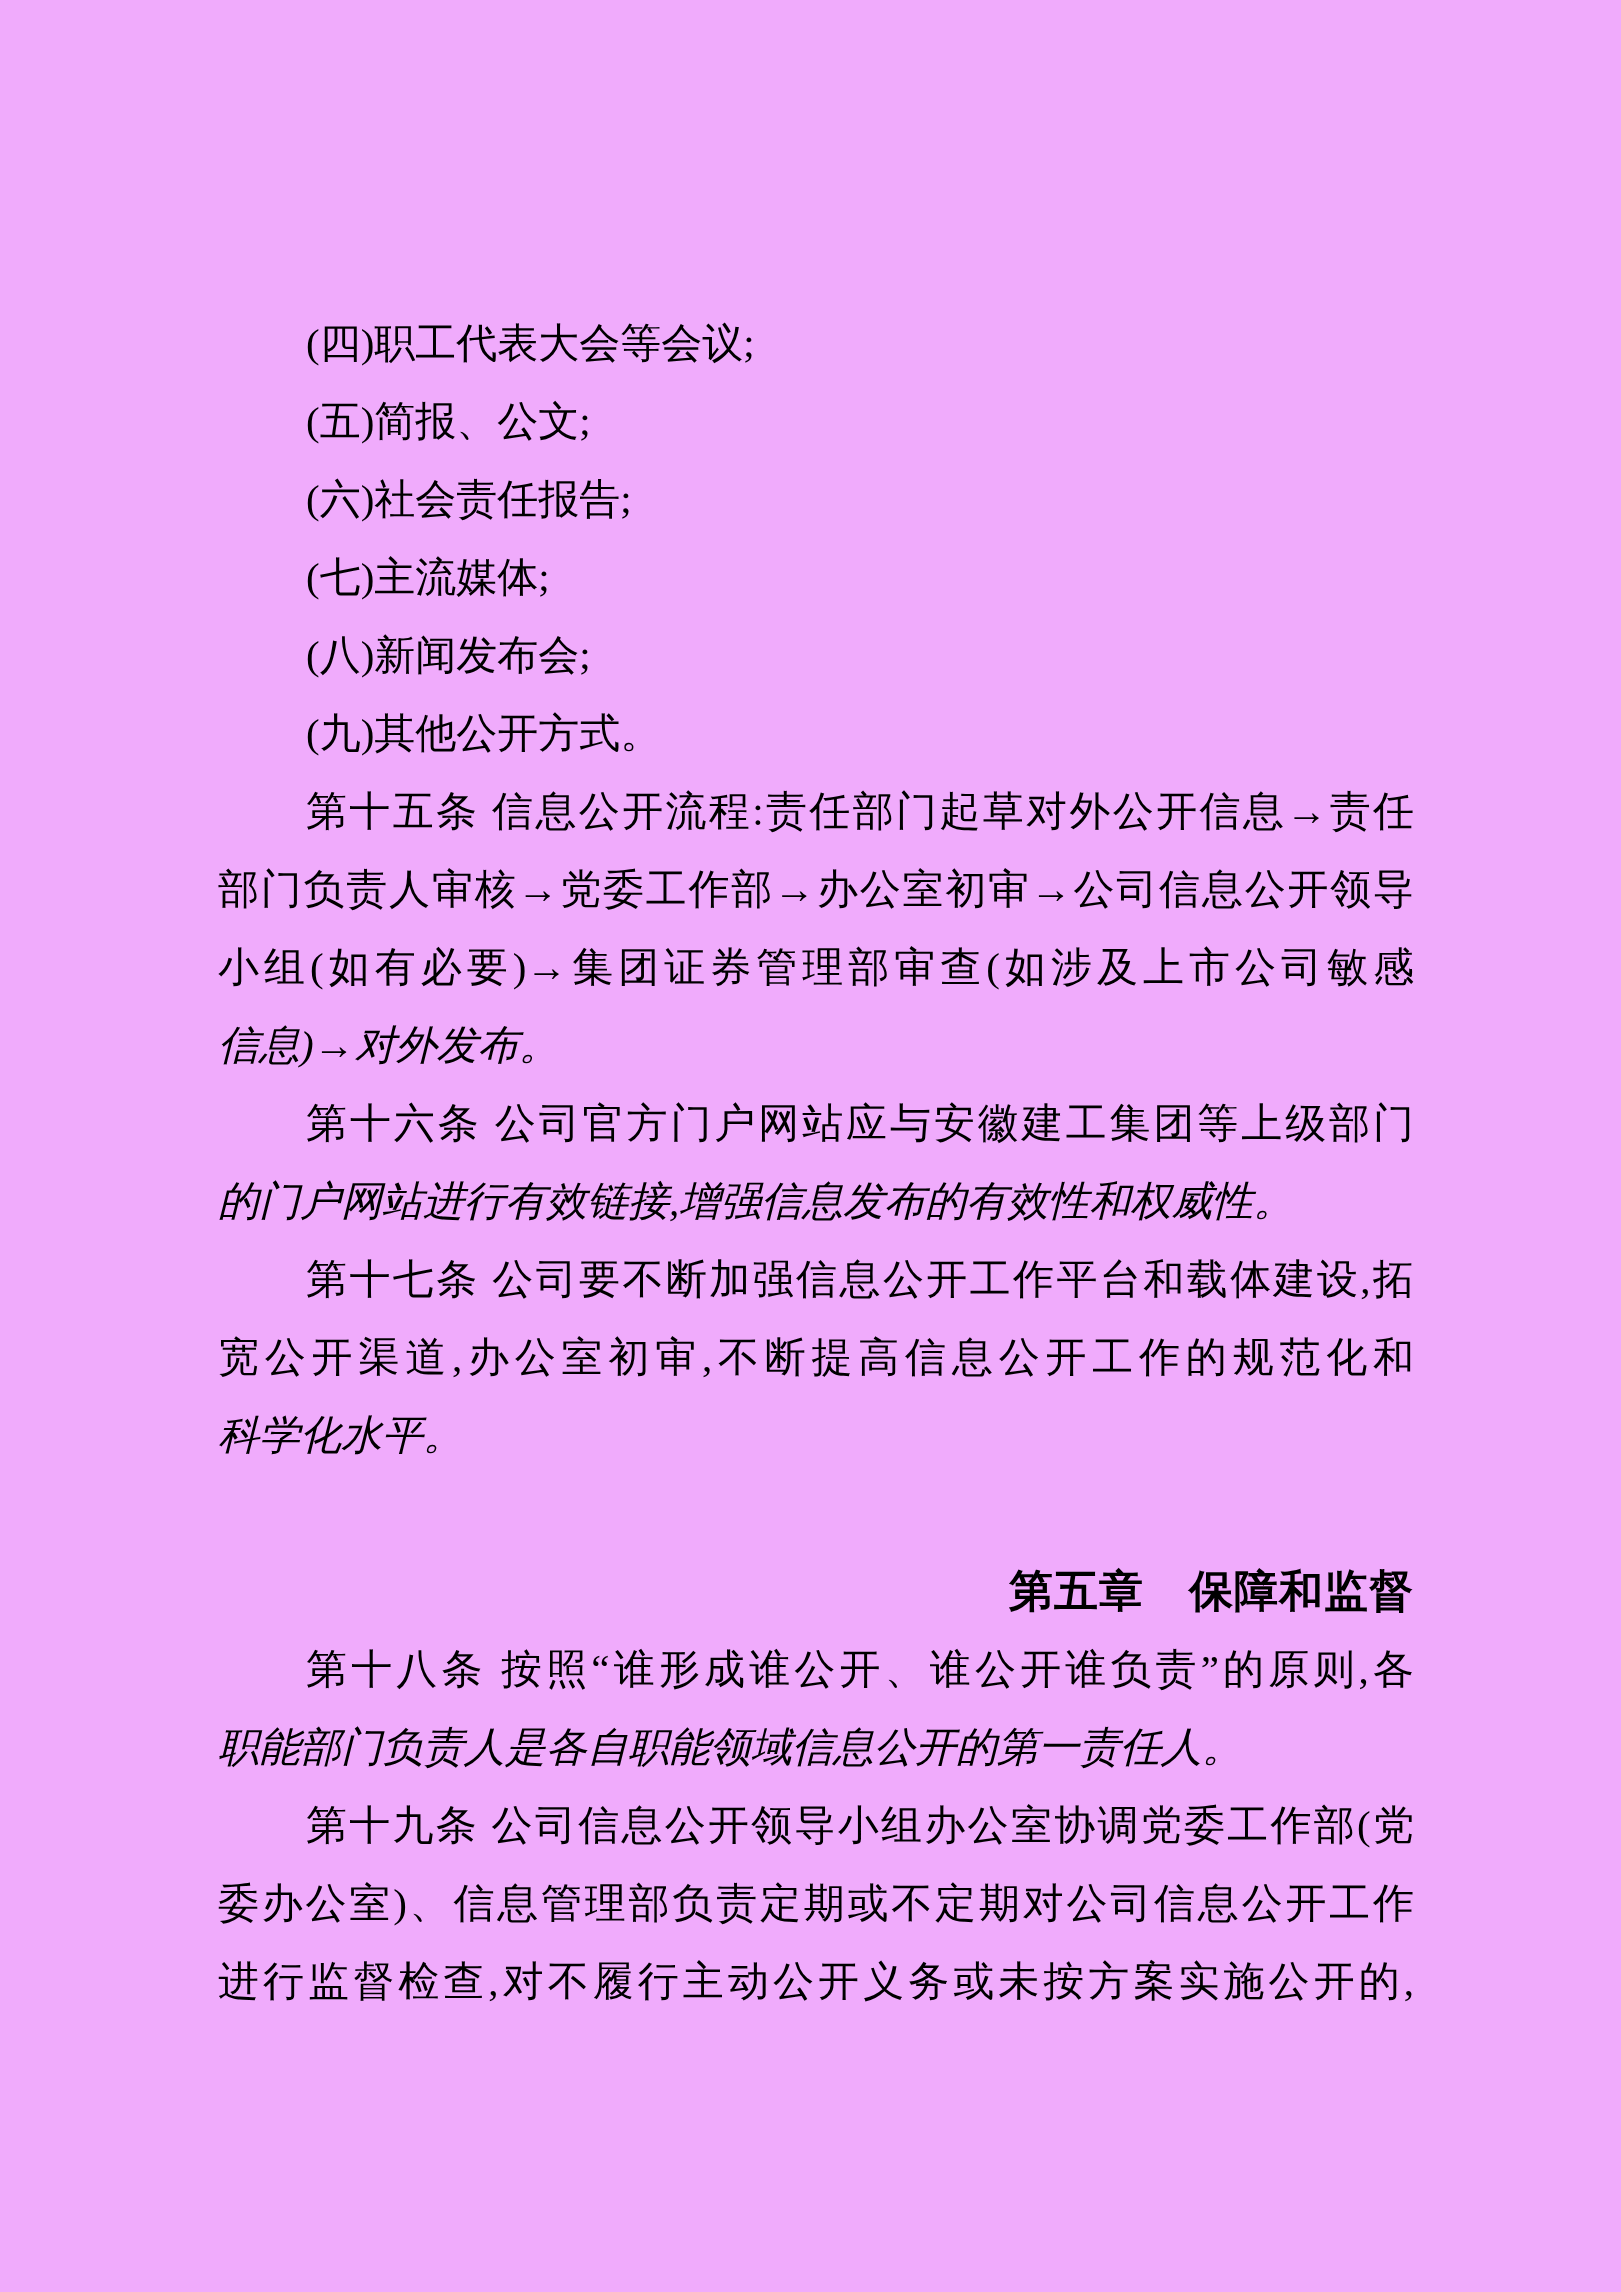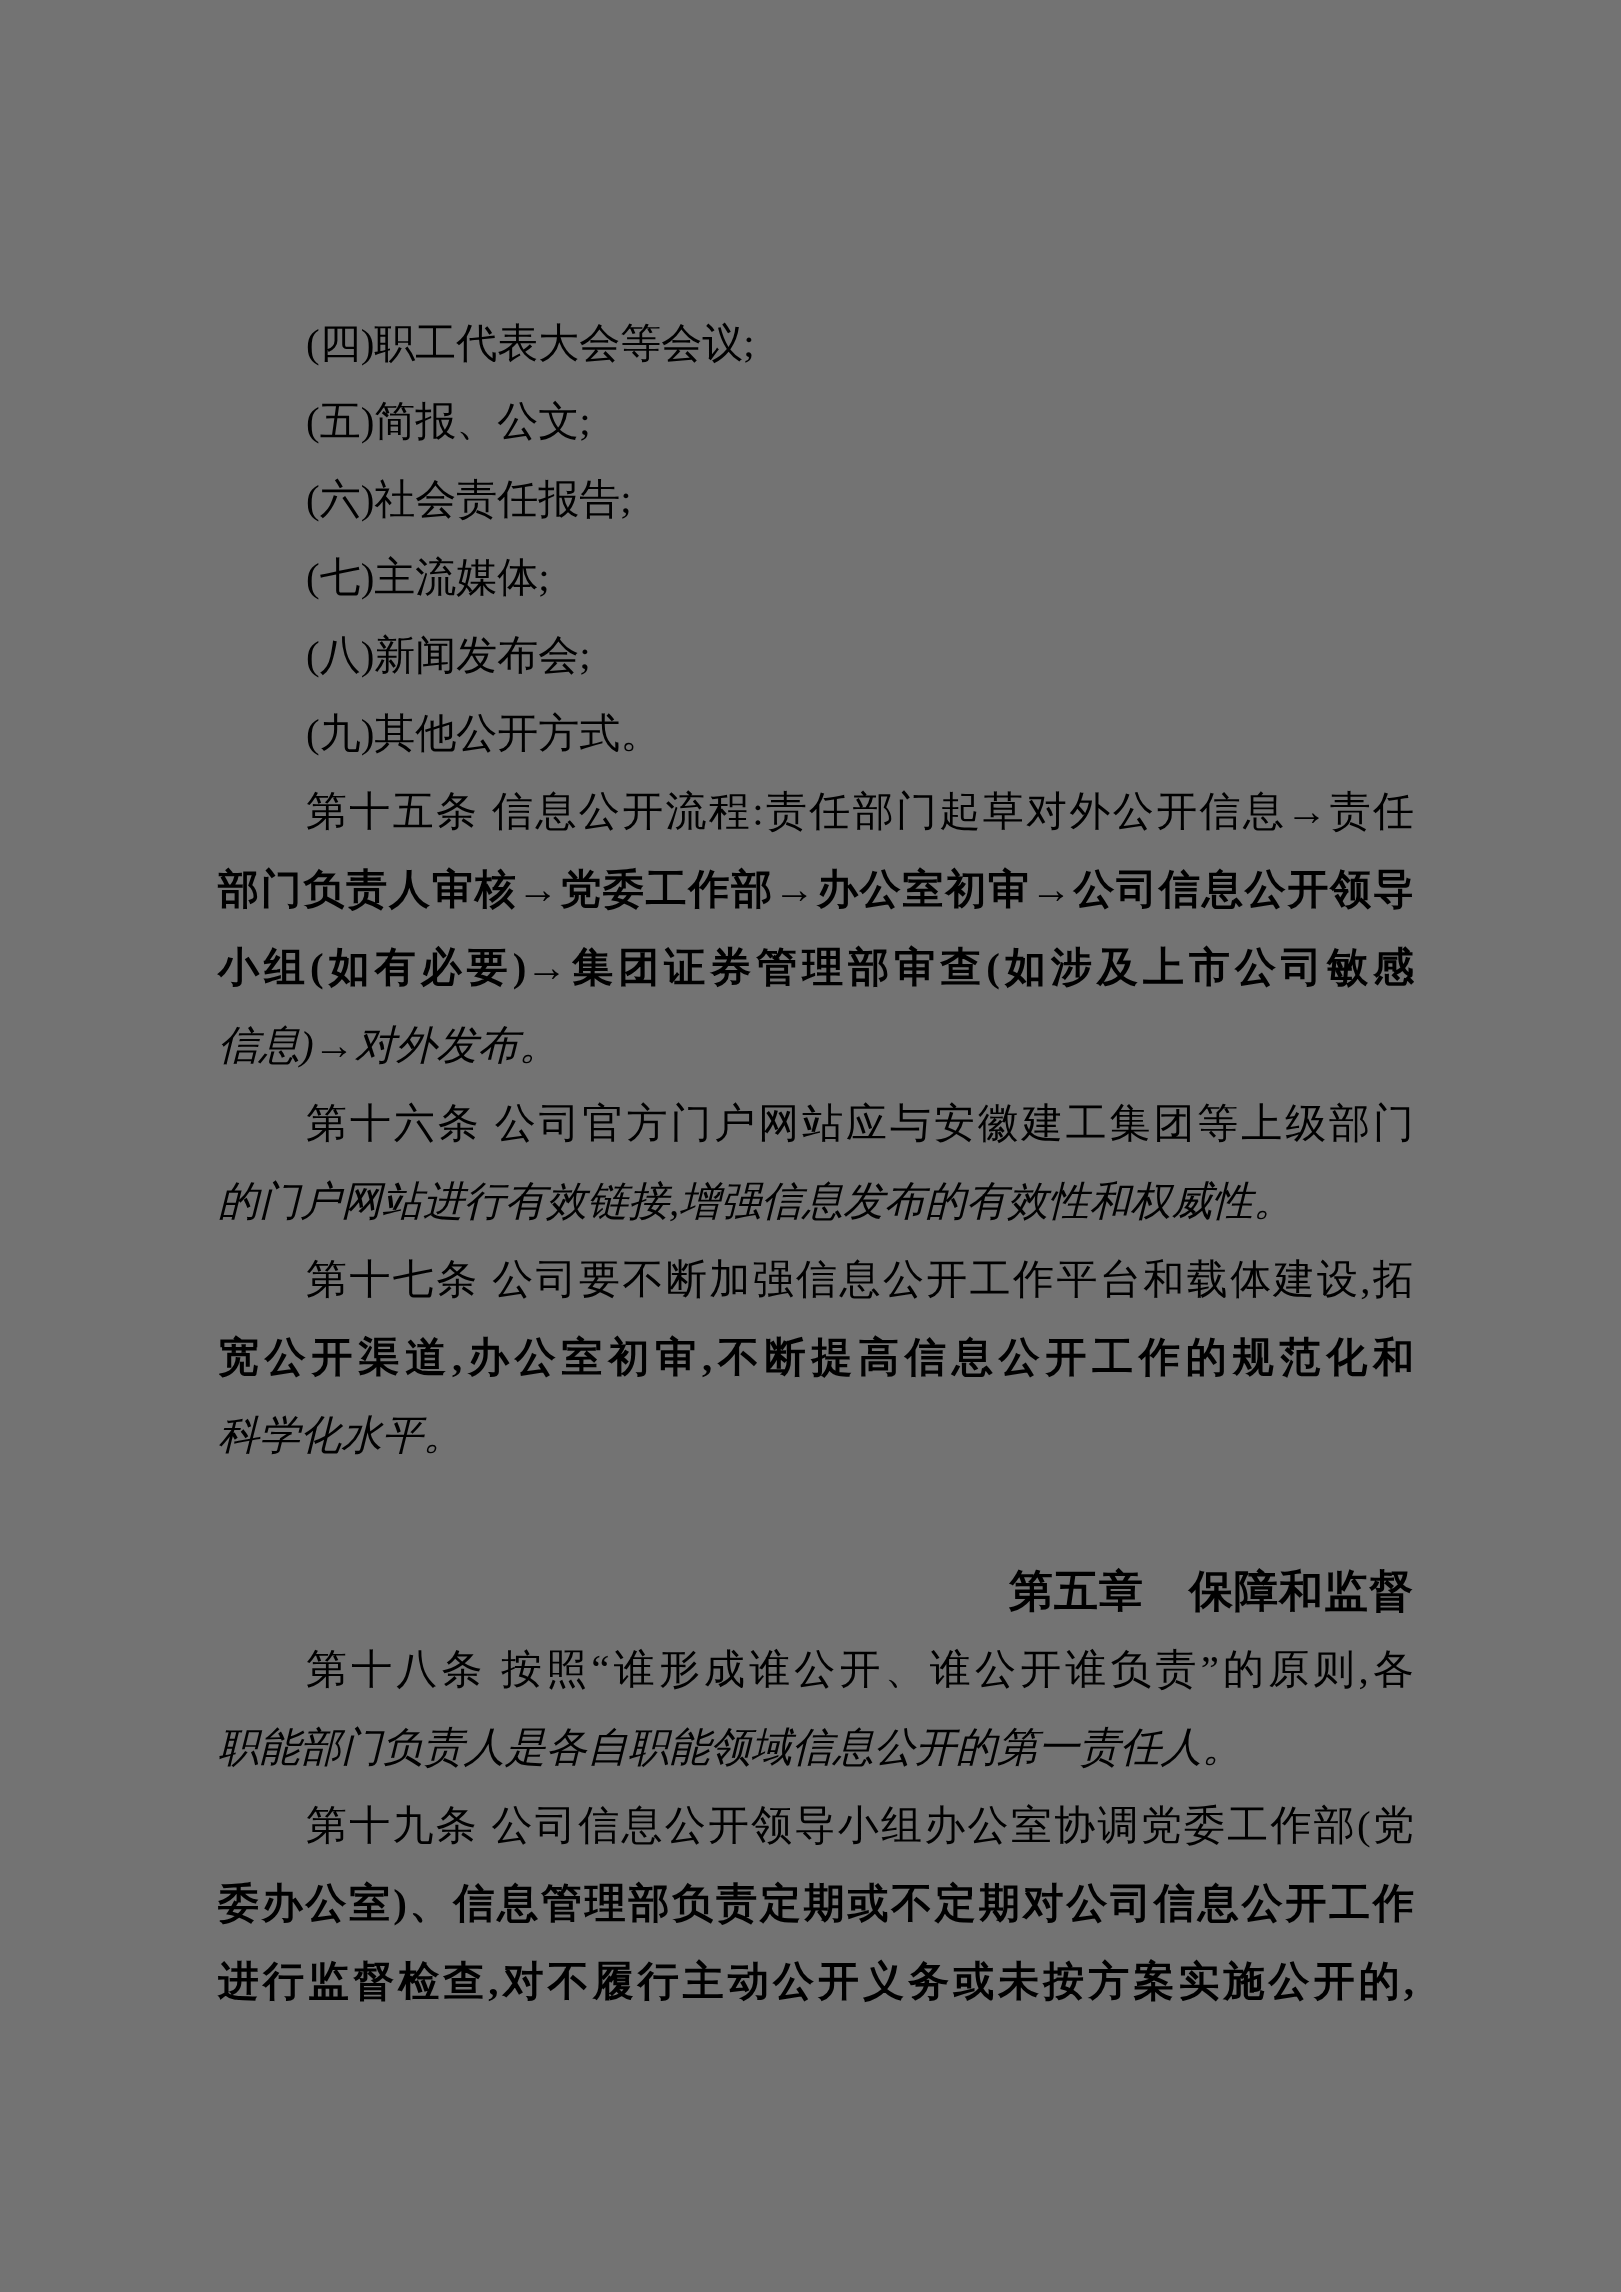--- a/index.html
+++ b/index.html
@@ -4,21 +4,21 @@
 <style>
   html, body {
     margin: 0;
     padding: 0;
     background: #e8e8e8;
   }
   .page {
     position: relative;
     width: 1621px;
     height: 2293px;
-    background: #737373;
+    background: #f0abfc;
     overflow: hidden;
   }
   .text-block {
     position: absolute;
     left: 218px;
     top: 304px;
     width: 1196px;
   }
   .line {
     height: 78px;
@@ -36,21 +36,20 @@
     text-indent: 88px;
     text-align: justify;
     text-align-last: justify;
     text-justify: inter-character;
   }
   
   .pcont {
     text-align: justify;
     text-align-last: justify;
     text-justify: inter-character;
-    font-weight: bold;
   }
   
   .plast {
     text-align: left;
     font-style: italic;
   }
   .blank {
     
   }
   .heading {

